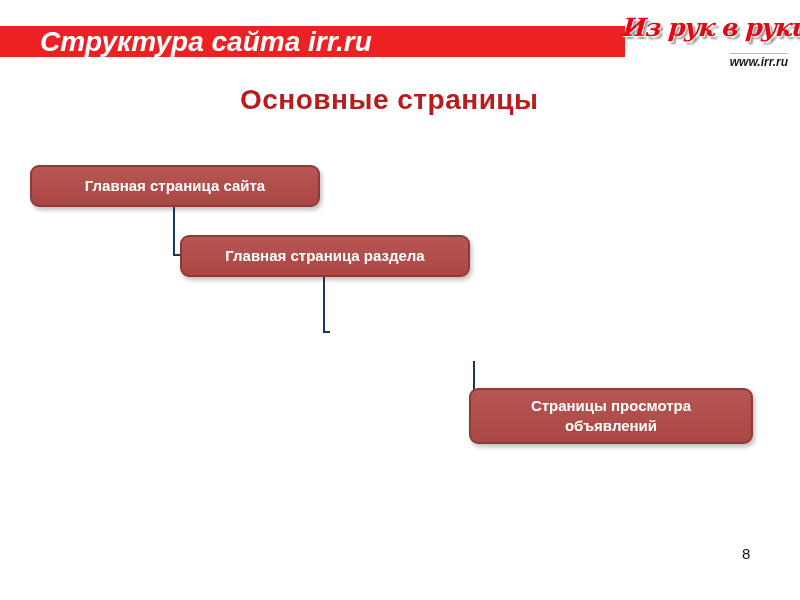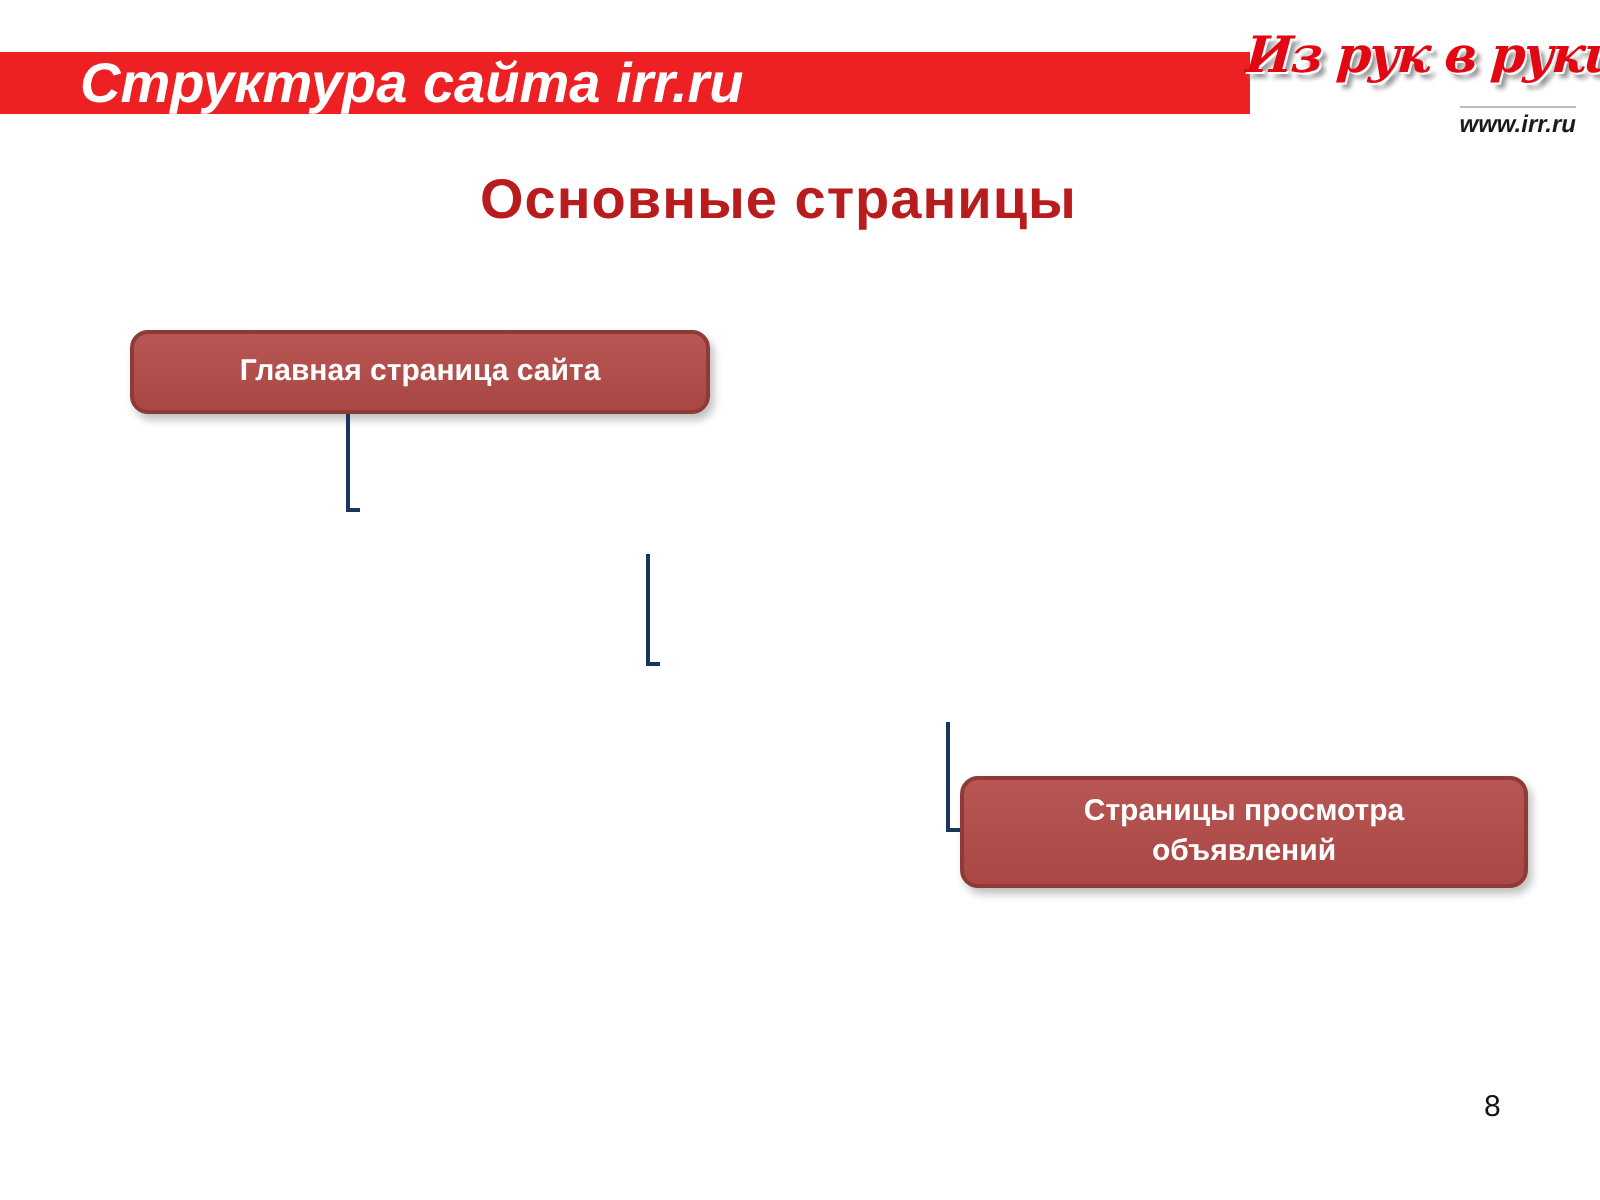--- a/index.html
+++ b/index.html
@@ -81,24 +81,24 @@
     color: #ffffff;
     font-weight: bold;
     font-size: 15px;
     line-height: 1.35;
     display: flex;
     align-items: center;
     justify-content: center;
     text-align: center;
     box-shadow: 2px 3px 4px rgba(0,0,0,0.25);
   }
-  .node-1 { left: 30px;  top: 165px; width: 290px; height: 42px; padding: 0 10px; margin-left: 35px; }
+  .node-1 { left: 30px;  top: 165px; width: 290px; height: 42px; padding: 0 10px; }
   .node-2 { left: 180px; top: 235px; width: 290px; height: 42px; padding: 0 10px; }
   .node-3 { left: 330px; top: 305px; width: 290px; height: 56px; padding: 0 44px; }
-  .node-4 { left: 480px; top: 388px; width: 284px; height: 56px; padding: 0 44px; }
+  .node-4 { left: 469px; top: 388px; width: 284px; height: 56px; padding: 0 44px; }
 
   
   .connector {
     position: absolute;
     border-left: 2px solid #17375e;
     border-bottom: 2px solid #17375e;
   }
   .connector-1 { left: 173px; top: 207px; width: 7px; height: 49px; }
   .connector-2 { left: 323px; top: 277px; width: 7px; height: 56px; }
   .connector-3 { left: 473px; top: 361px; width: 7px; height: 55px; }
@@ -124,20 +124,21 @@
     <div class="logo-text">Из рук в руки</div>
     <div class="logo-url">www.irr.ru</div>
   </div>
 
   <h1 class="slide-title">Основные страницы</h1>
 
   <div class="node node-1">Главная страница сайта</div>
 
   <div class="connector connector-1"></div>
 
+  <div class="node node-2">Главная страница раздела</div>
 
   <div class="connector connector-2"></div>
 
 
   <div class="connector connector-3"></div>
 
   <div class="node node-4">Страницы просмотра объявлений</div>
 
   <div class="page-number">8</div>
 

